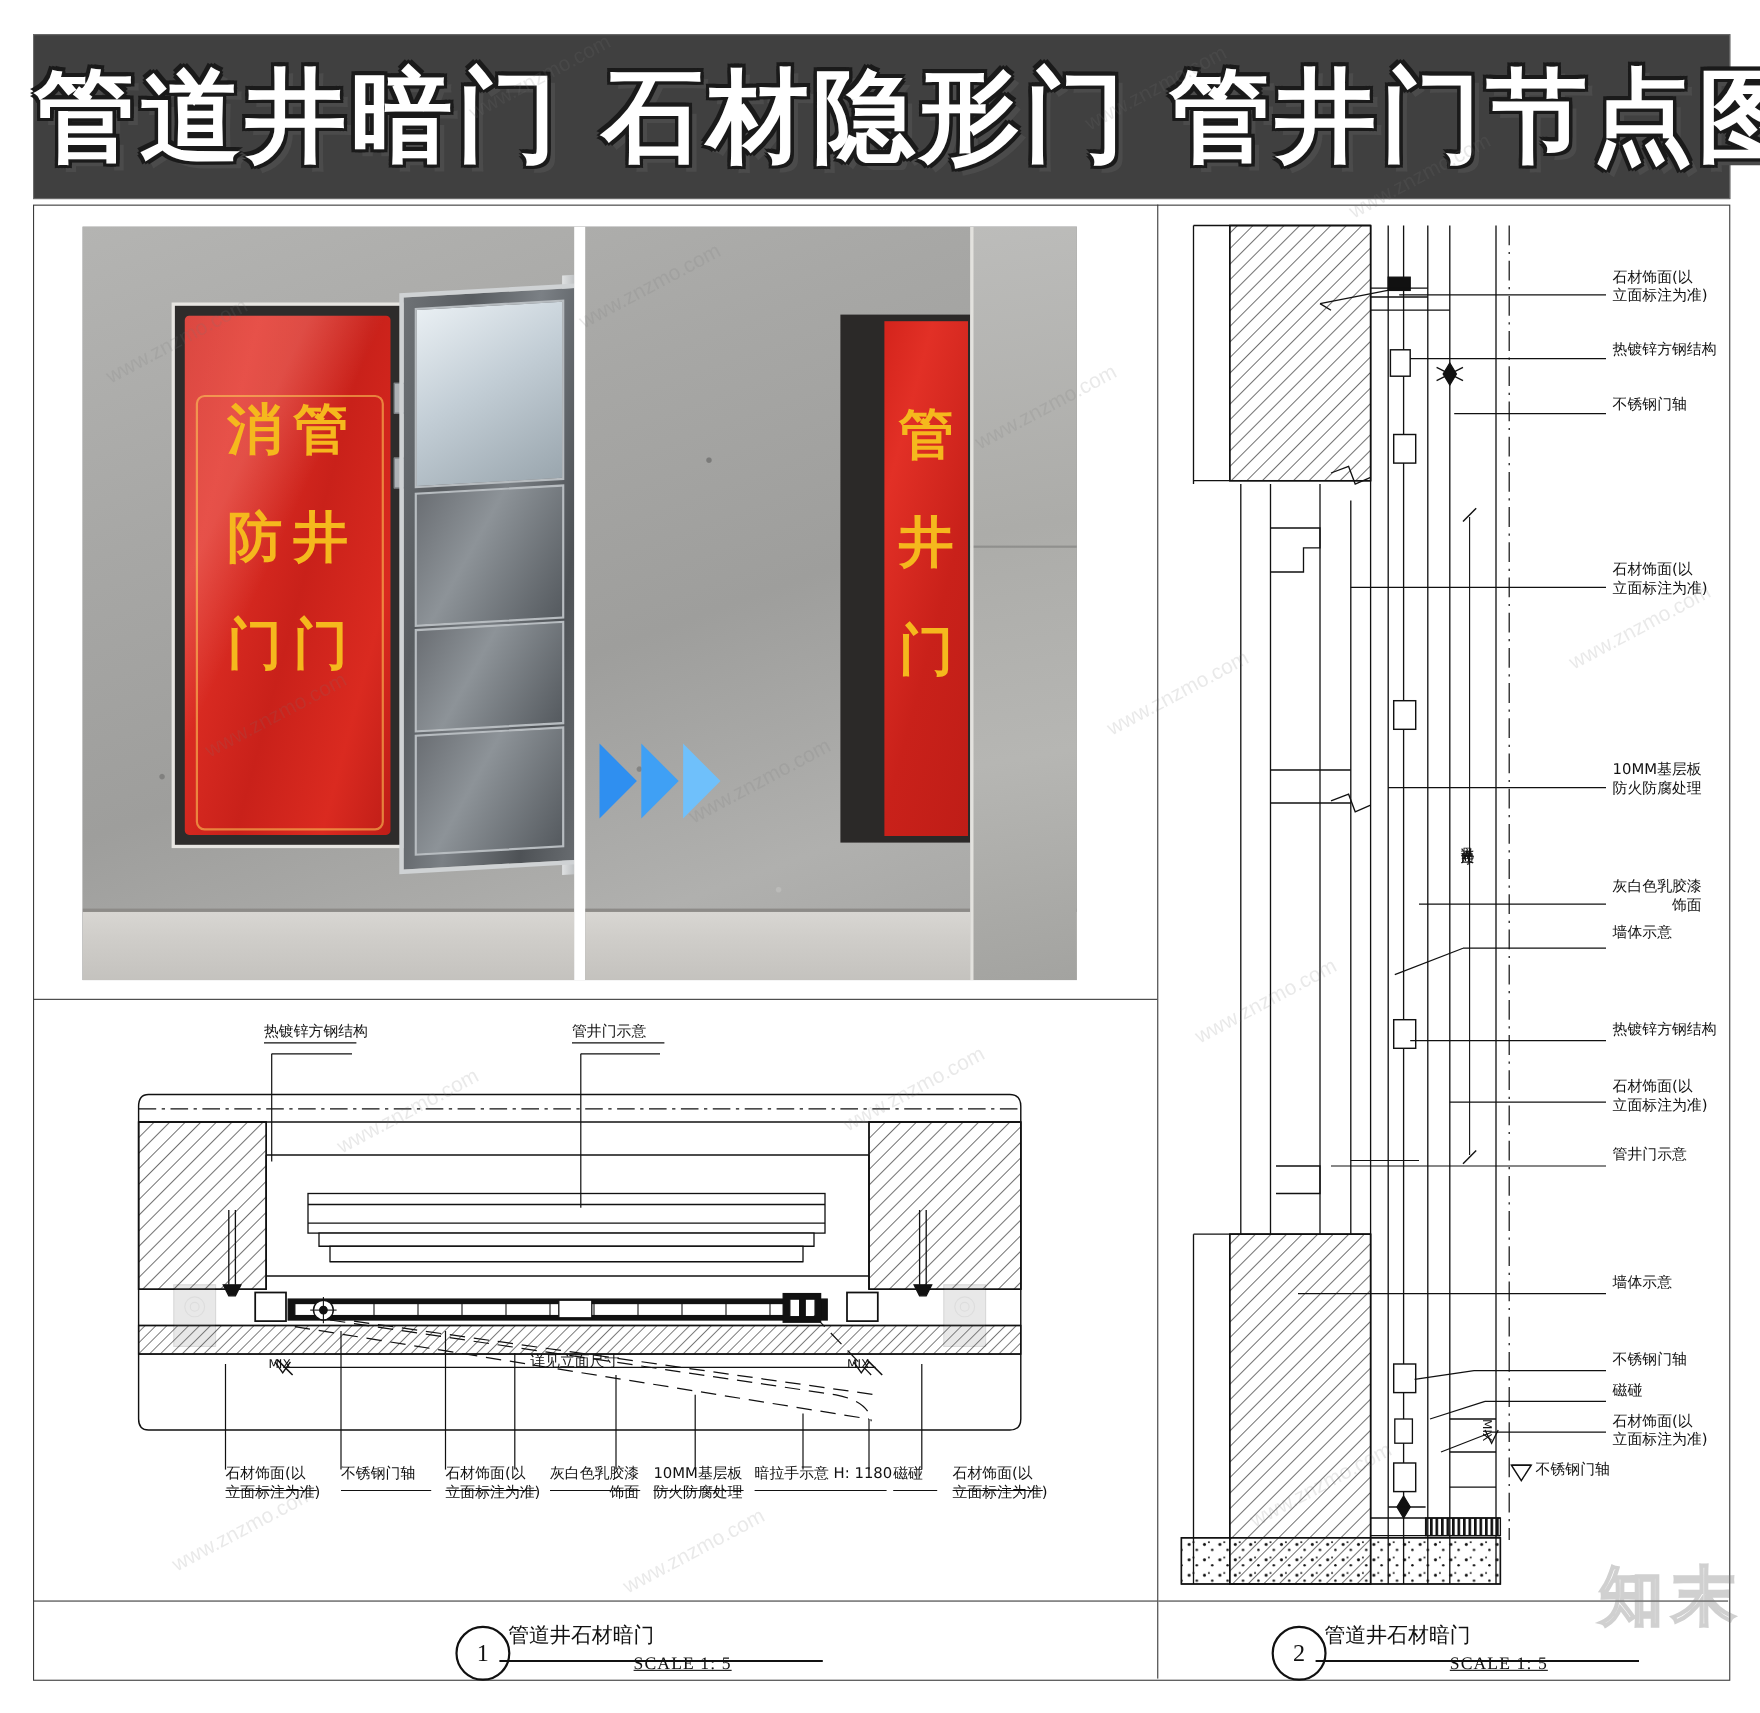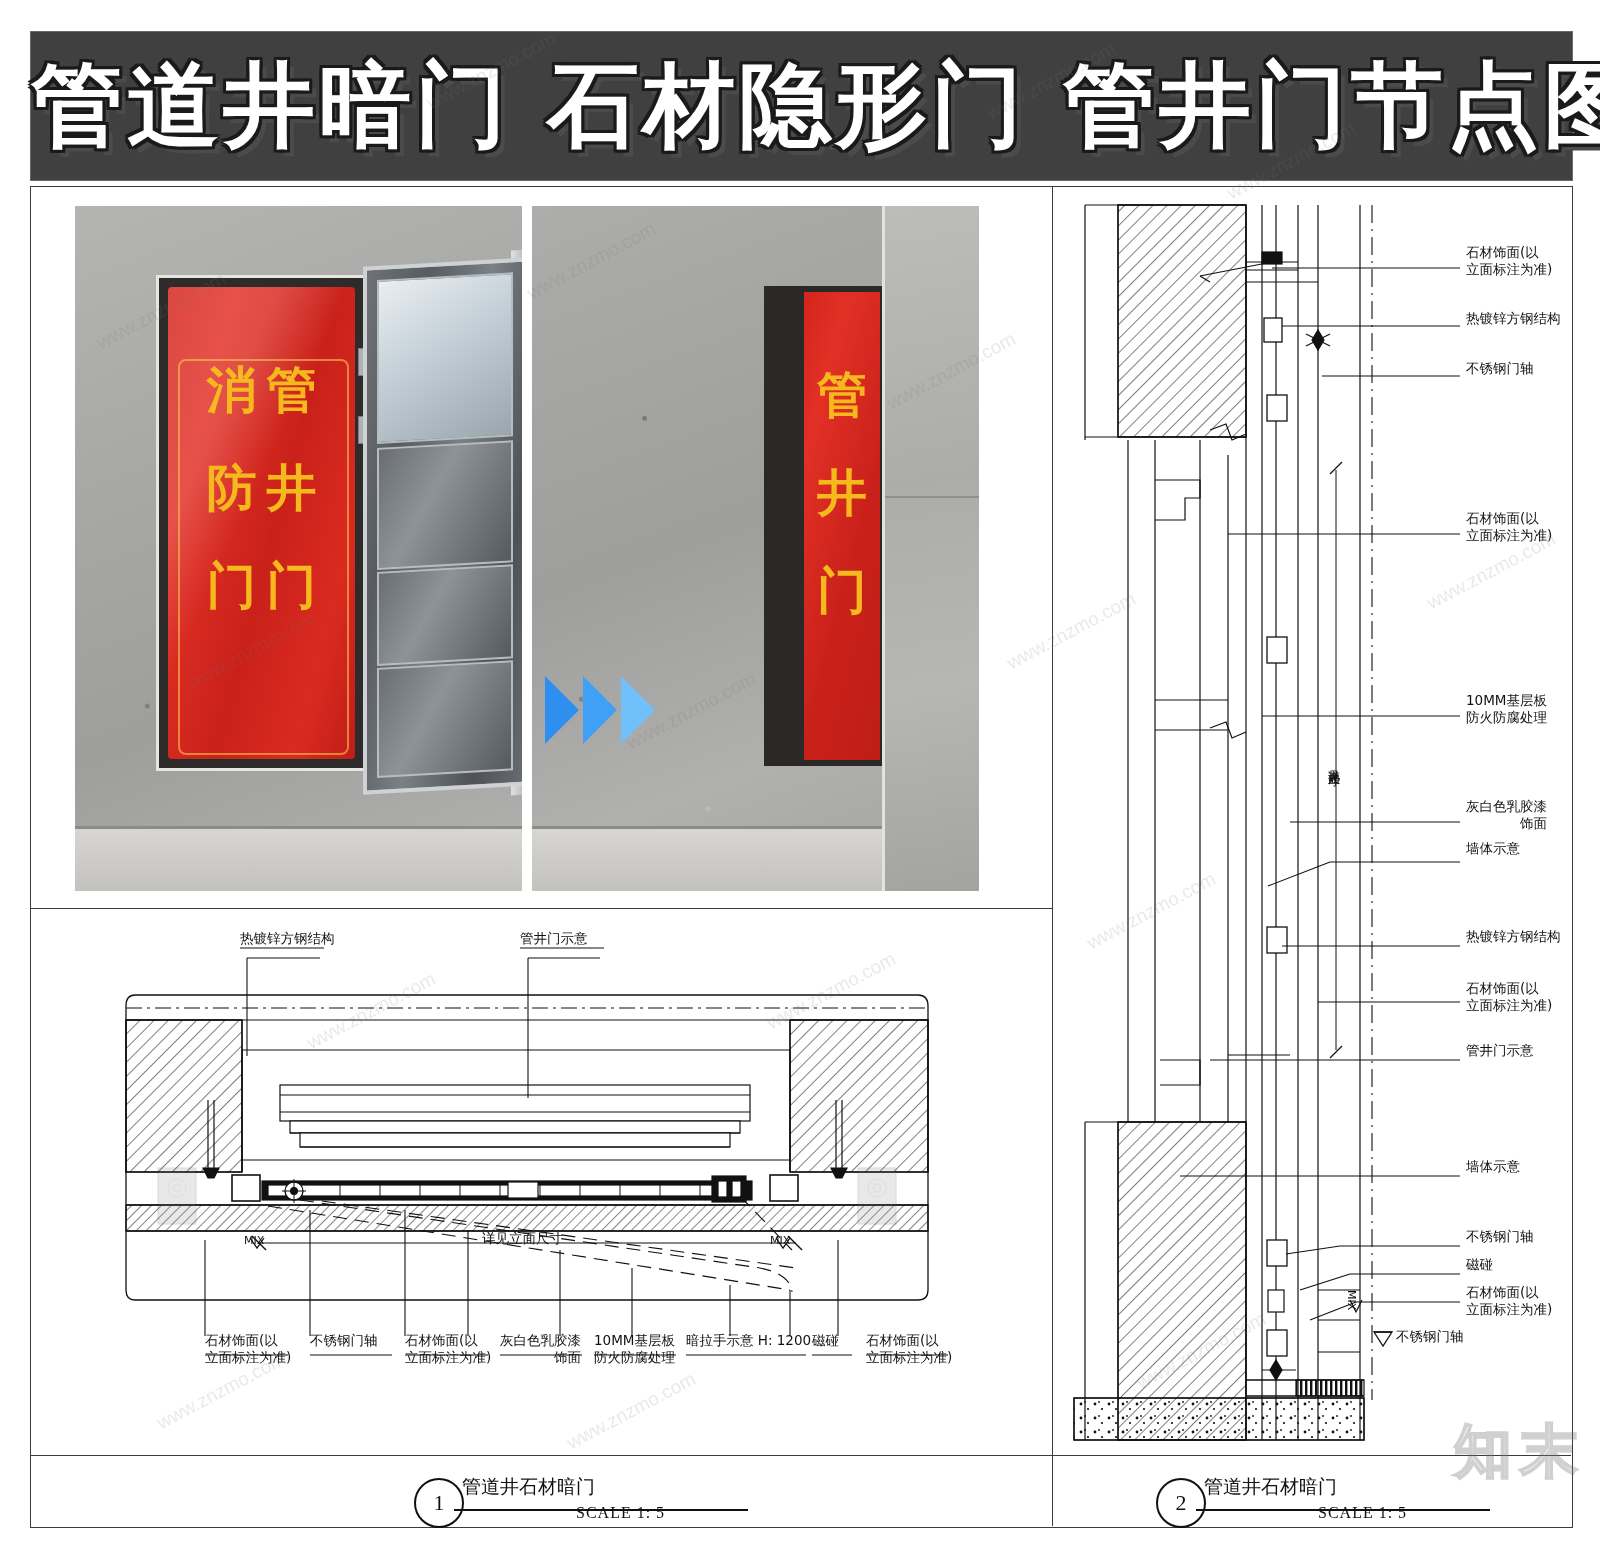--- a/index.html
+++ b/index.html
@@ -100,21 +100,21 @@
   .lbl .l2{display:block;}
   .lbl-small{font-size:12.5px;}
 
   
   .tb{position:absolute;}
   .tb-circle{position:absolute;width:46px;height:46px;border:2px solid #111;border-radius:50%;
       display:flex;align-items:center;justify-content:center;font-size:22px;color:#111;
       font-family:"Liberation Serif","DejaVu Serif",serif;}
   .tb-name{position:absolute;font-family:"DejaVu Sans","Liberation Sans",sans-serif;font-size:19px;color:#111;white-space:nowrap;}
   .tb-scale{position:absolute;font-family:"Liberation Serif","DejaVu Serif",serif;font-size:16px;color:#111;
-      letter-spacing:1px;white-space:nowrap;}
+      letter-spacing:1px;white-space:nowrap;text-decoration:underline;}
 
   
   .wm{position:absolute;color:rgba(120,120,120,.16);font-size:19px;white-space:nowrap;
       transform:rotate(-28deg);font-family:"Liberation Sans",sans-serif;pointer-events:none;user-select:none;}
   .wm-logo{position:absolute;right:14px;bottom:66px;font-family:"DejaVu Sans",sans-serif;font-size:58px;font-weight:bold;
       color:transparent;-webkit-text-stroke:2px rgba(120,120,120,.35);letter-spacing:8px;}
   .wm-id{position:absolute;right:10px;bottom:14px;font-family:"DejaVu Sans",sans-serif;font-size:46px;
       color:transparent;-webkit-text-stroke:1.6px rgba(120,120,120,.45);letter-spacing:3px;}
   .vtxt{position:absolute;font-family:"DejaVu Sans",sans-serif;font-size:12px;color:#111;
       writing-mode:vertical-rl;letter-spacing:1px;}
@@ -485,21 +485,21 @@
   </div>
   <div class="lbl" style="left:500px;top:1332px">
     <span>灰白色乳胶漆</span>
     <span class="l2 r" style="display:block;text-align:right">饰面</span>
   </div>
   <div class="lbl" style="left:594px;top:1332px">
     <span>10MM基层板</span>
     <span class="l2">防火防腐处理</span>
   </div>
   <div class="lbl" style="left:686px;top:1332px">
-    <span>暗拉手示意 H: 1200</span>
+    <span>暗拉手示意 H: 1180</span>
   </div>
   <div class="lbl" style="left:812px;top:1332px">
     <span>磁碰</span>
   </div>
   <div class="lbl" style="left:866px;top:1332px">
     <span>石材饰面(以</span>
     <span class="l2">立面标注为准)</span>
   </div>
 
   <div class="lbl" style="left:1466px;top:244px">

